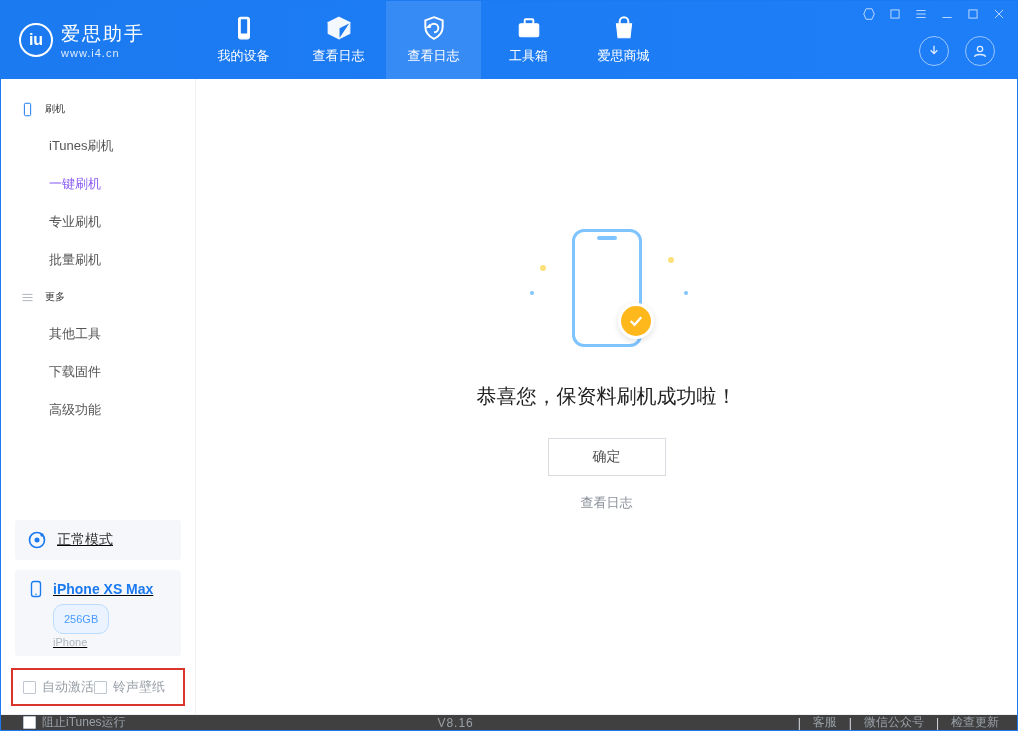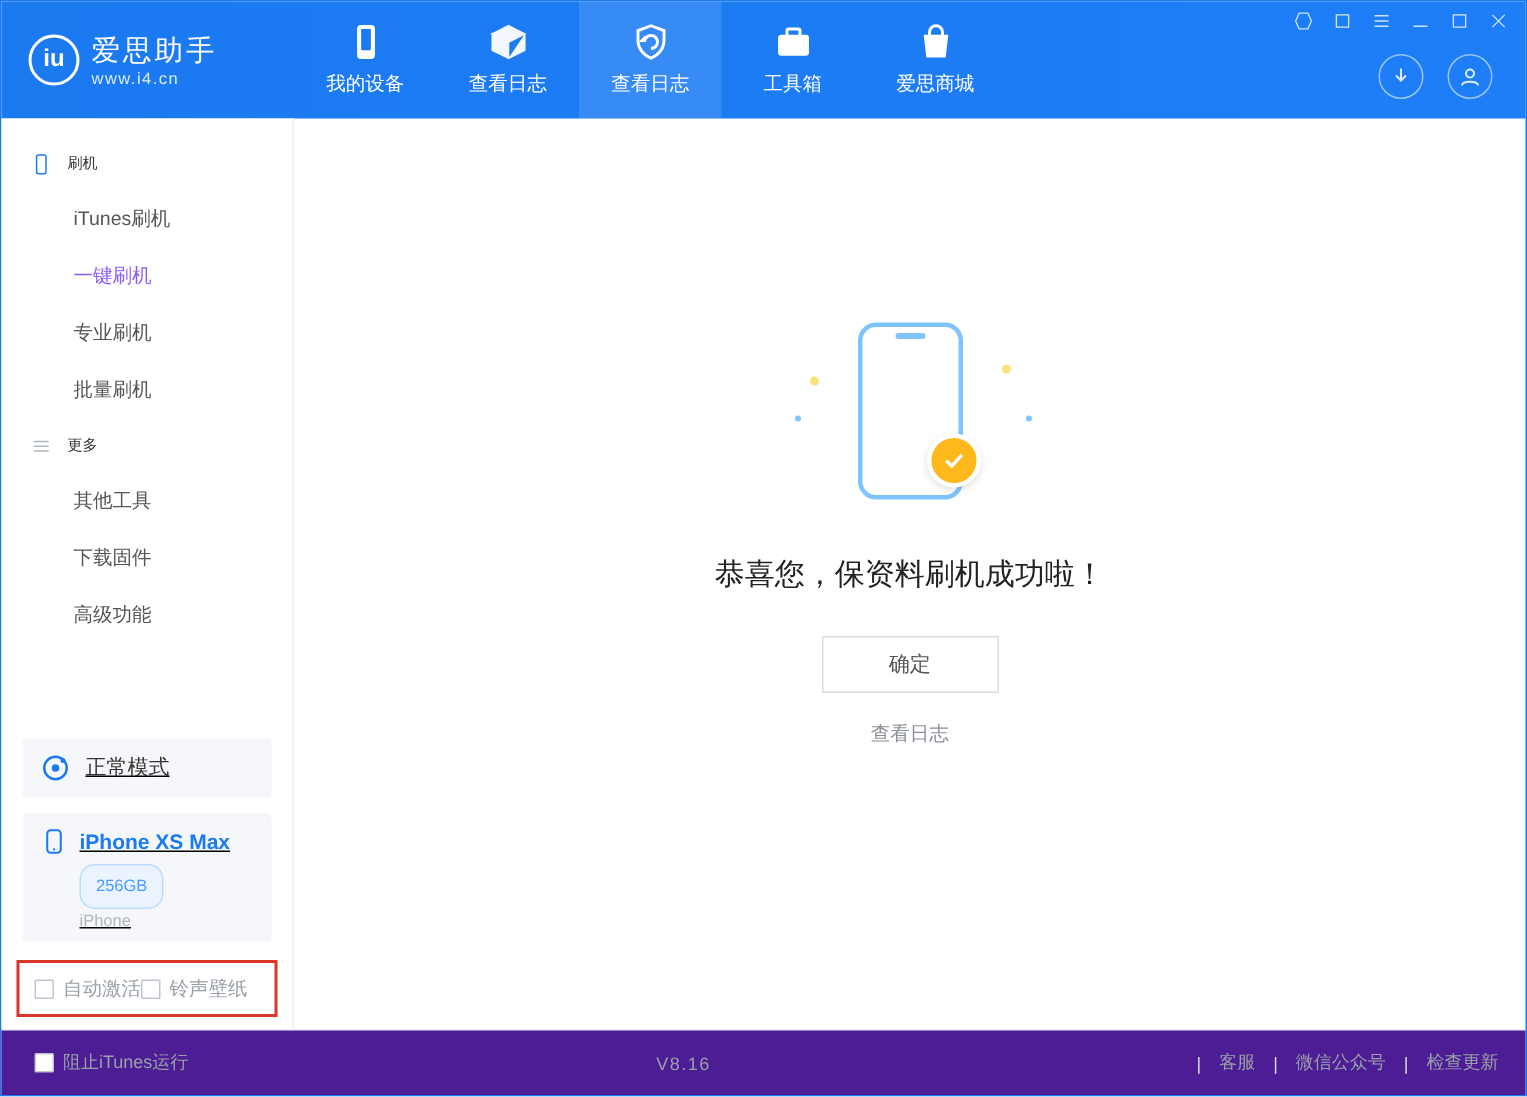--- a/index.html
+++ b/index.html
@@ -201,23 +201,23 @@
   .success-title { font-size:20px; color:#222; margin-bottom:28px; font-weight:500;}
   .ok-btn {
     border:1px solid #d9dde2; background:#fff; color:#555;
     padding: 9px 44px; font-size:14px; cursor:pointer;
     margin-bottom: 18px;
   }
   .loglink { color:#8a8f98; font-size:13px; cursor:pointer;}
 
   
   .footer {
-    height: 44px;
+    height: 16px;
     border-top: 1px solid #eef0f3;
-    background:#4c1d95;
+    background:#404040;
     display:flex;
     align-items:center;
     padding: 0 18px 0 22px;
     font-size:12px;
     color:#9aa0a8;
   }
   .footer .chk { font-size:12px; }
   .footer-right { margin-left:auto; display:flex; align-items:center; gap: 12px;}
   .footer-right .sep { color:#d9dde2; }
   .footer-link { color:#9aa0a8; cursor:pointer; }

